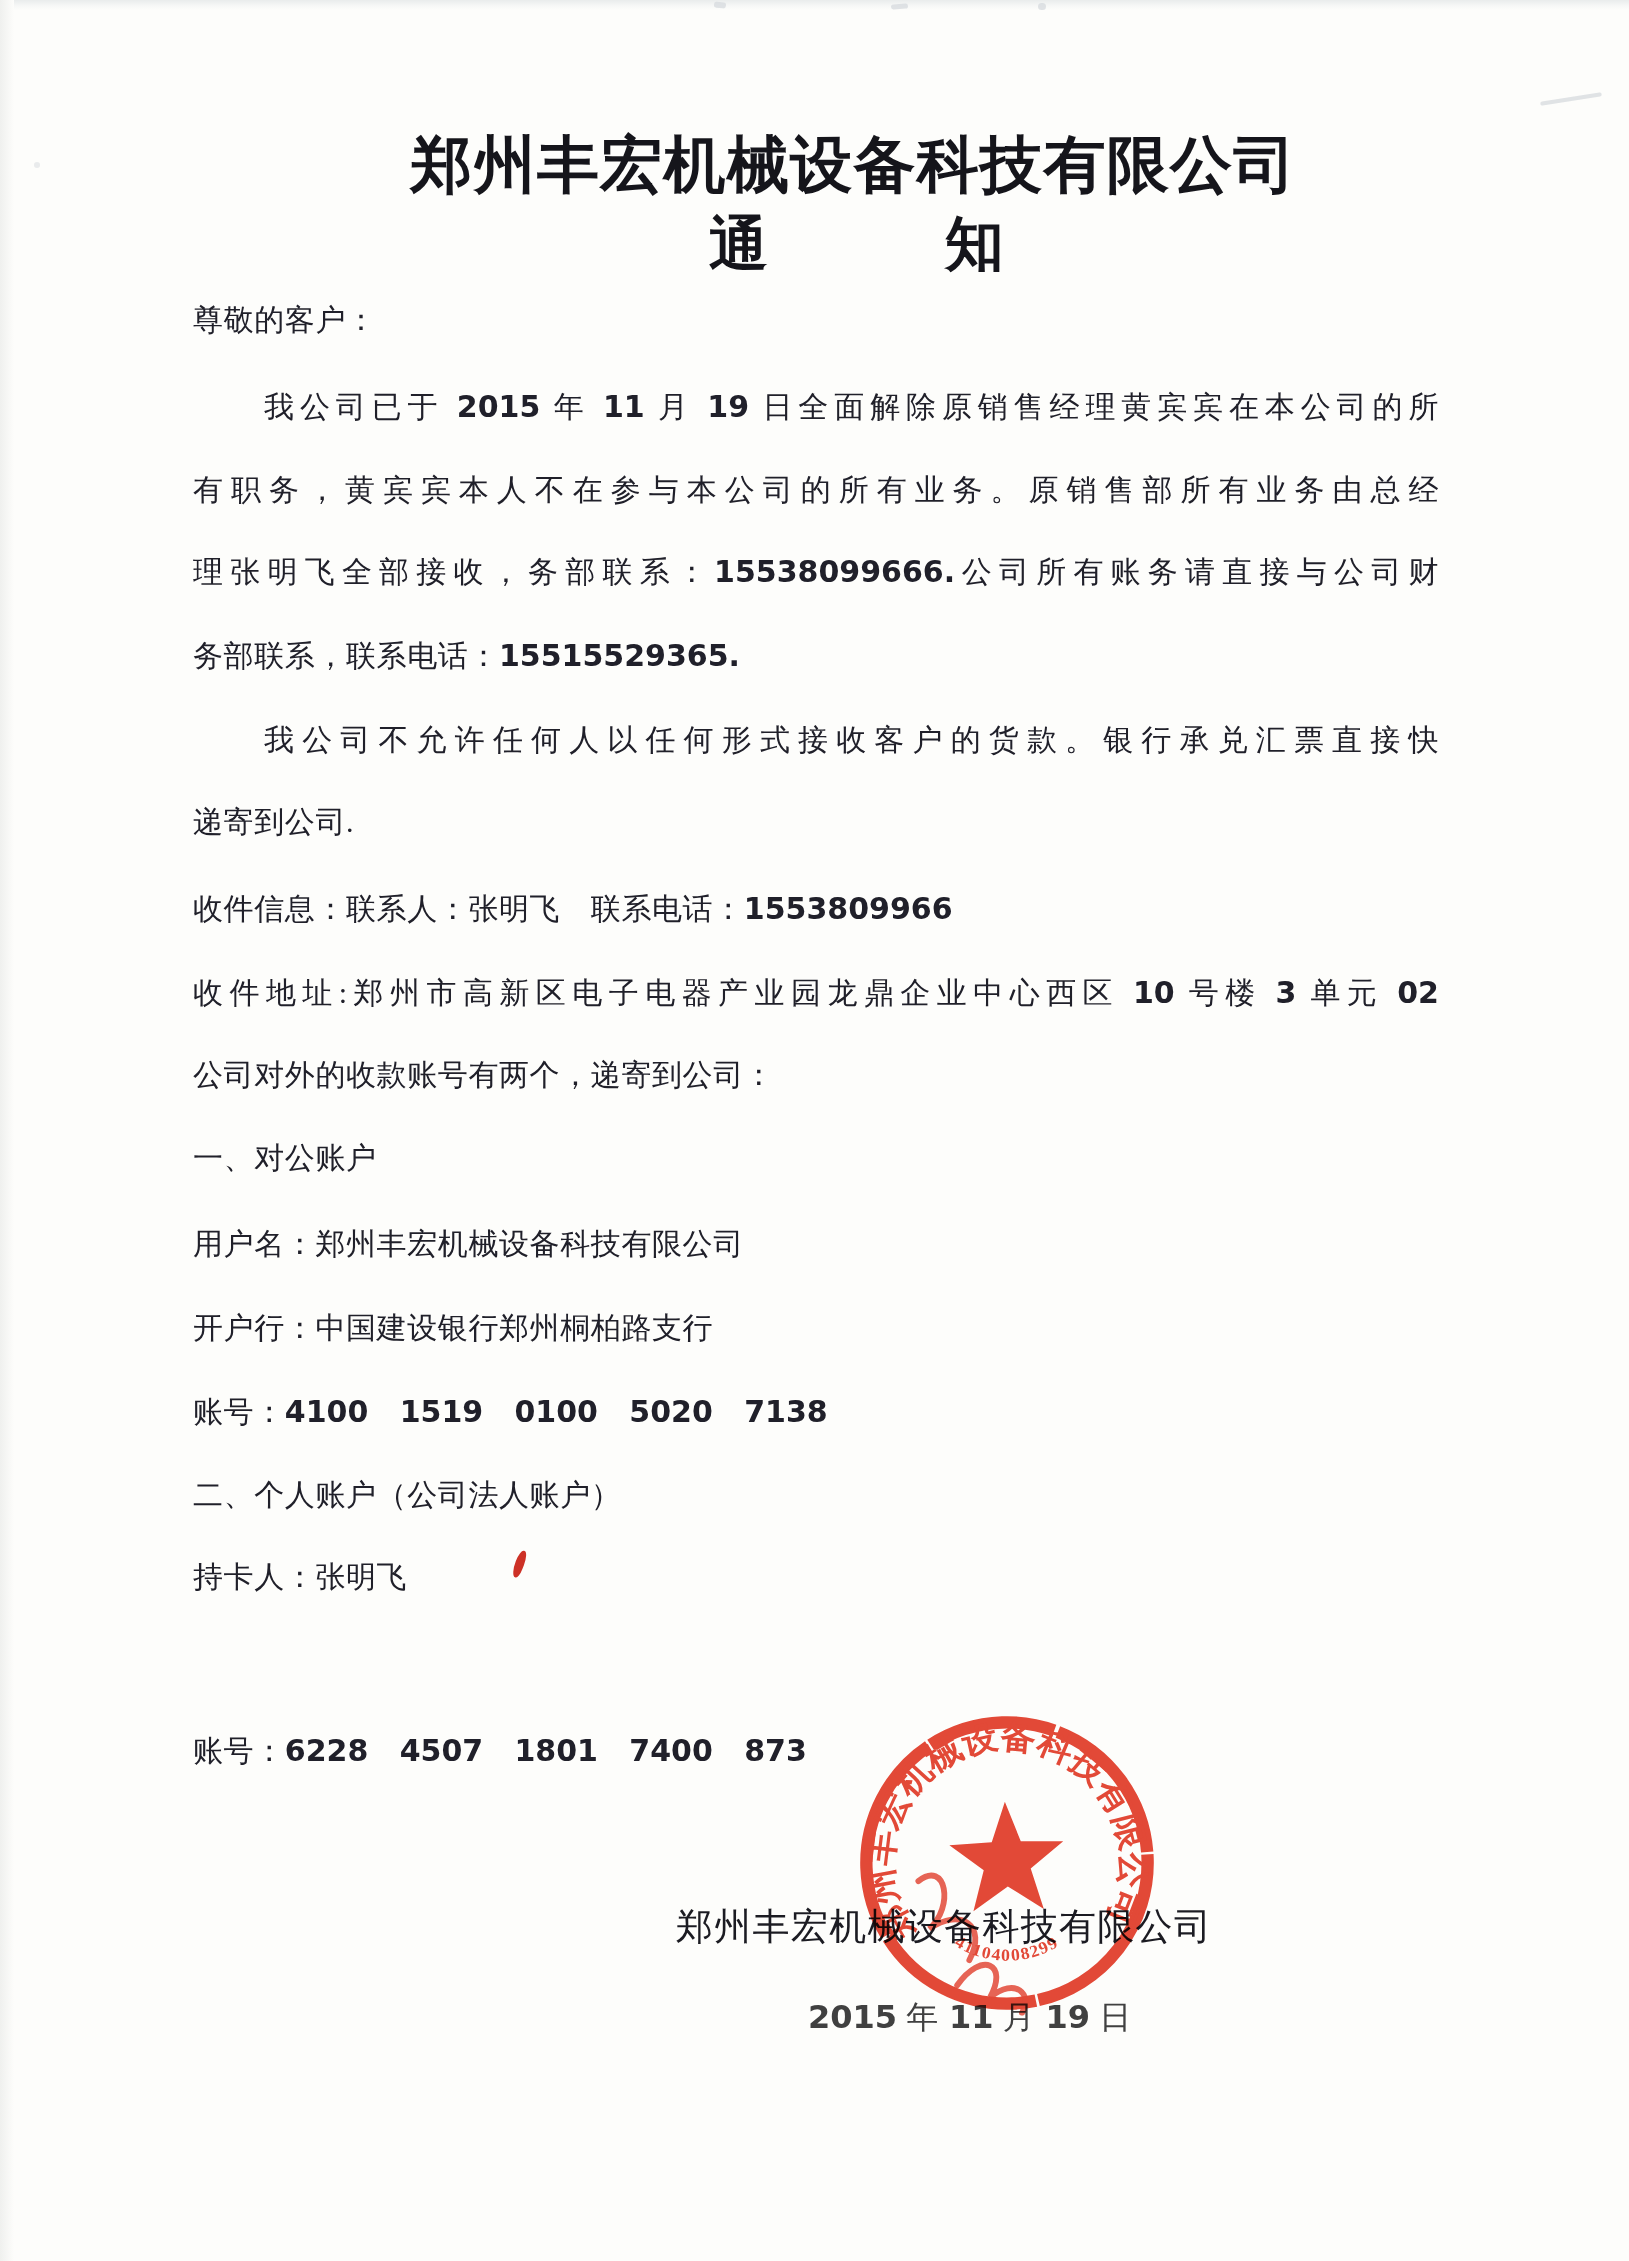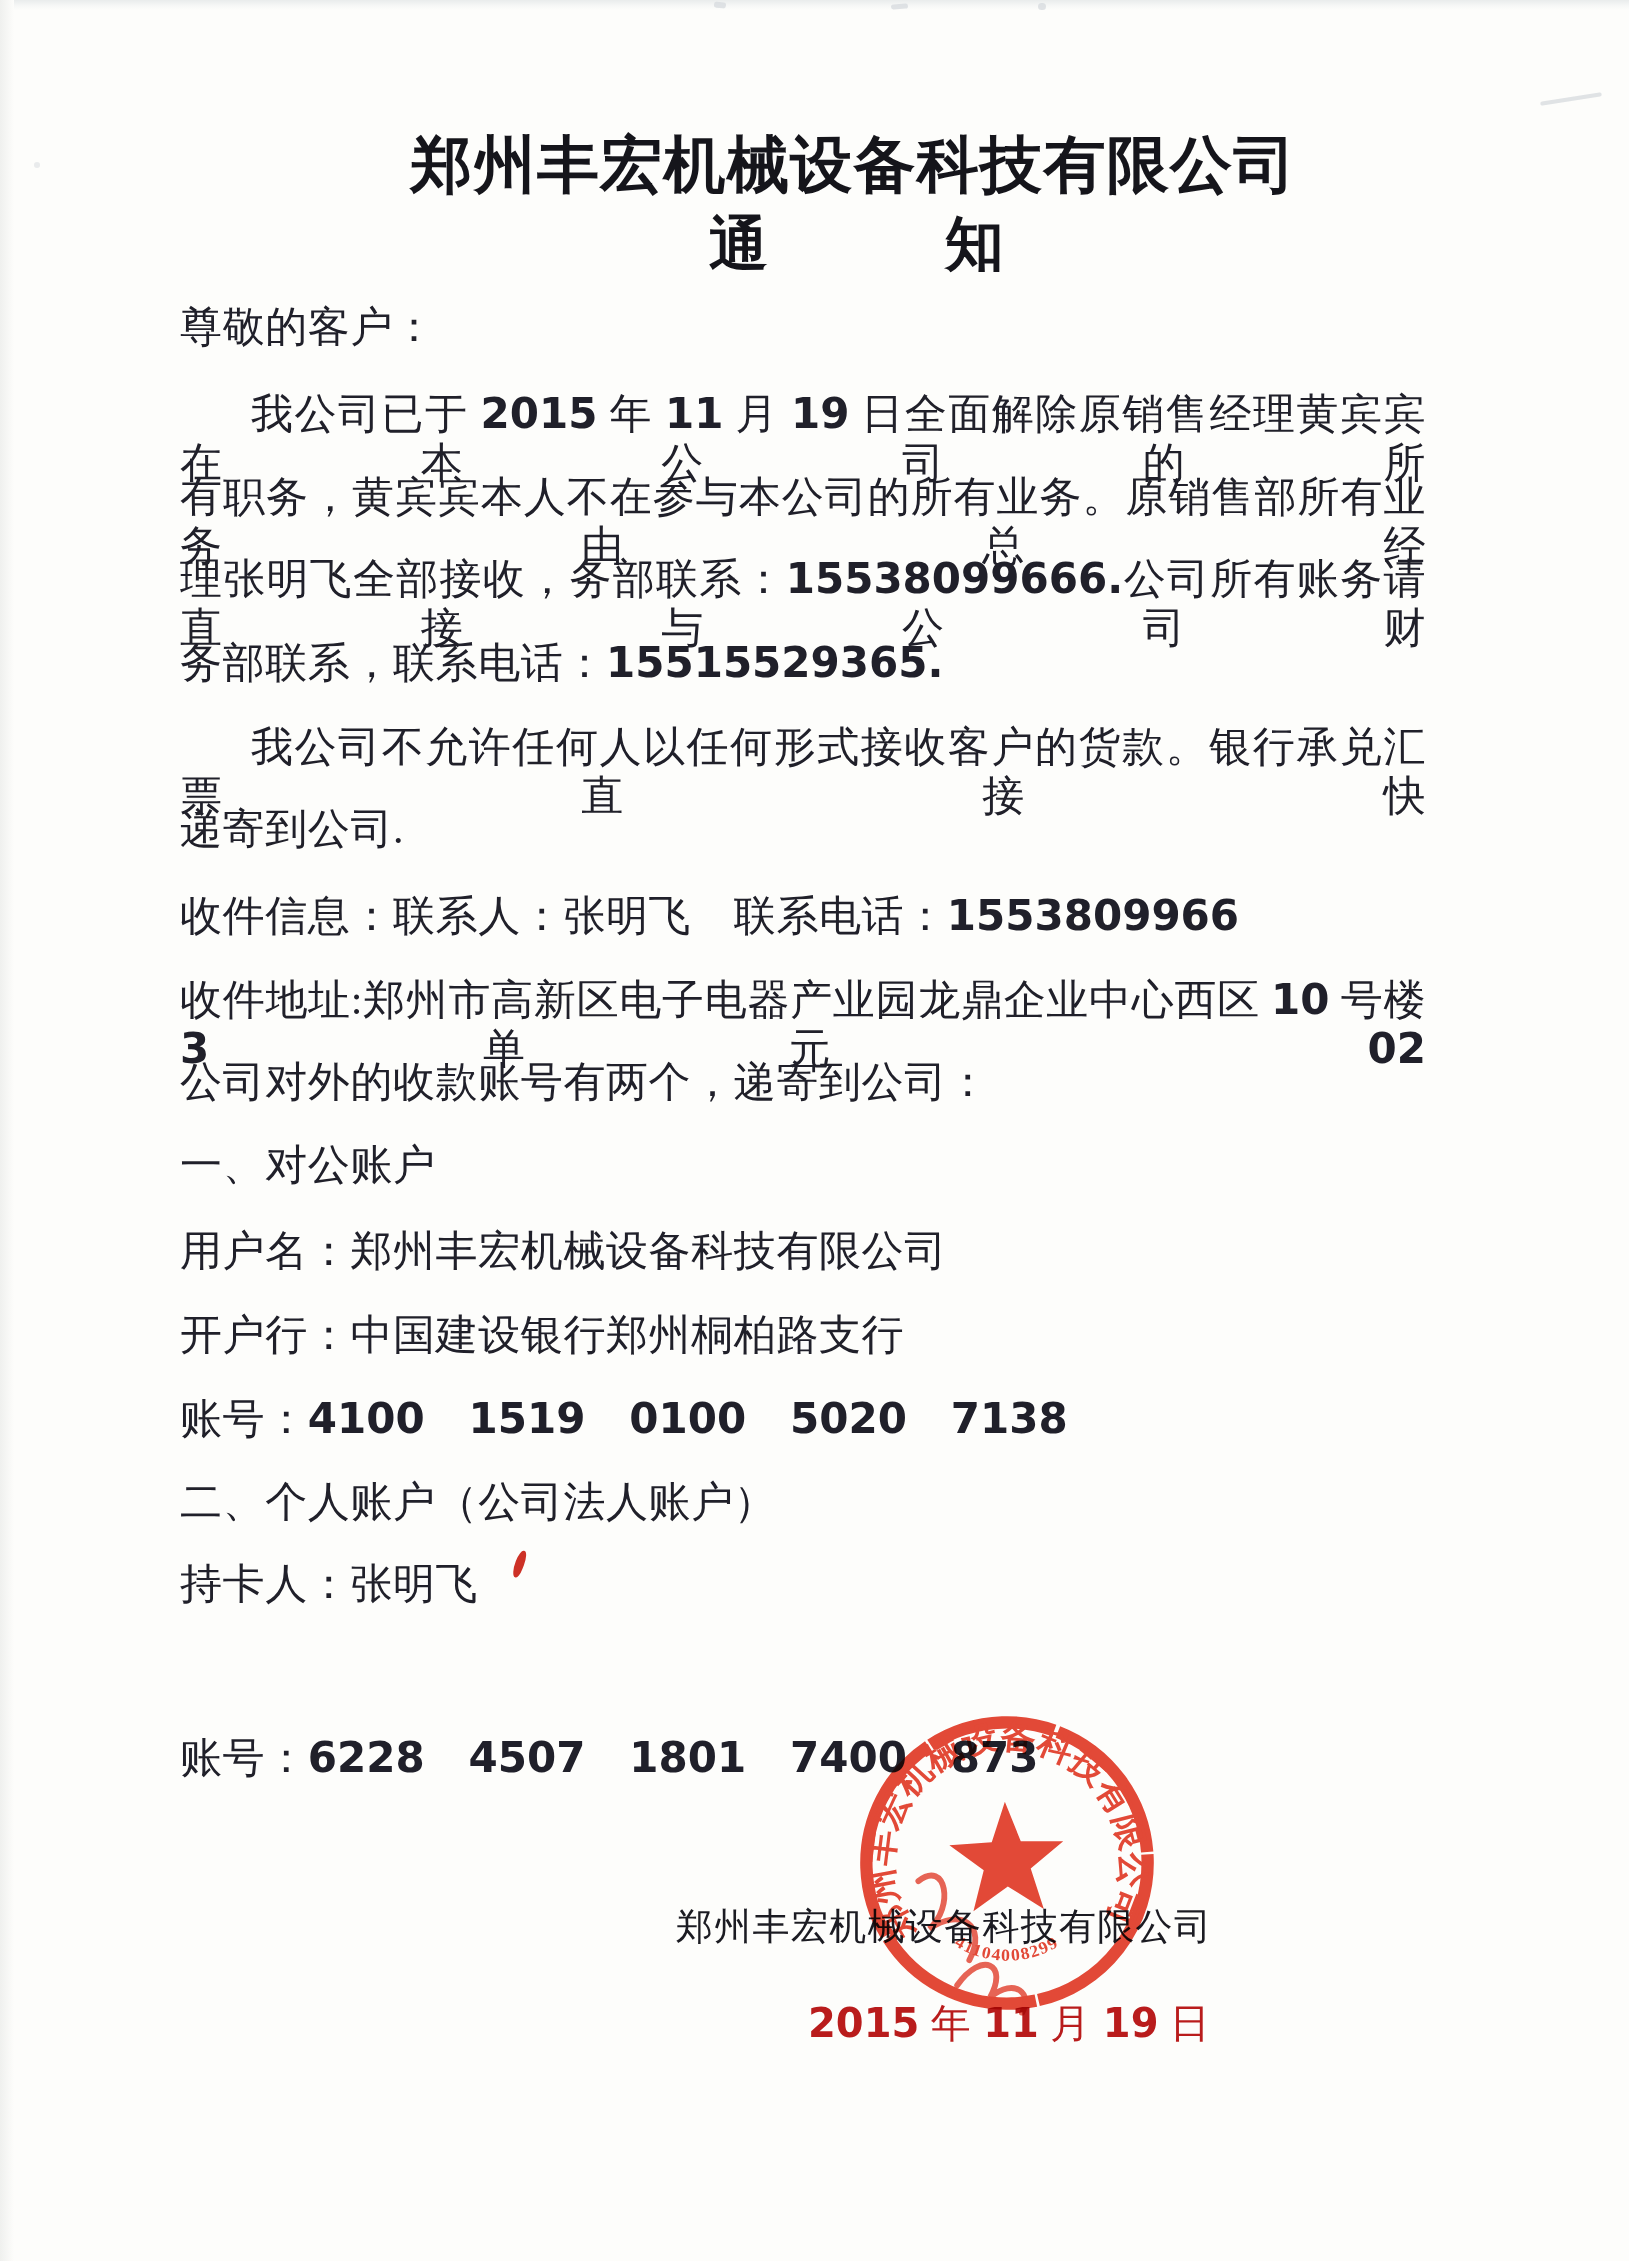--- a/index.html
+++ b/index.html
@@ -29,33 +29,33 @@
     position:absolute;left:0;top:123px;width:100%;
     text-align:center;transform:translateX(23px);
     font-size:62px;font-weight:700;letter-spacing:1.3px;color:#15151b;
   }
   .subtitle{
     position:absolute;left:0;top:205px;width:100%;
     text-align:center;transform:translateX(26px);
     font-size:59px;font-weight:700;color:#15151b;
   }
   .line{
-    position:absolute;left:180px;width:1246px;
-    font-size:42px;line-height:1.16;letter-spacing:0.6px;
+    position:absolute;left:193px;width:1246px;
+    font-size:30px;line-height:1.16;letter-spacing:0.6px;
   }
   .indent{text-indent:71px;}
   .jfull{text-align:justify;text-align-last:justify;}
   .num{font-family:"DejaVu Sans","Liberation Sans",sans-serif;font-weight:700;letter-spacing:0;}
   .sig{
     position:absolute;left:676px;top:1902px;
     font-size:37px;letter-spacing:1.3px;z-index:1;color:#1b1b22;
   }
   .date{
     position:absolute;left:808px;top:1996px;
-    font-size:40px;letter-spacing:1.3px;z-index:1;color:#b91c1c;
+    font-size:32px;letter-spacing:1.3px;z-index:1;color:#404040;
   }
   .red-tick{
     position:absolute;left:515px;top:1550px;width:9px;height:28px;
     background:#cd3126;border-radius:48% 52% 40% 60%;
     transform:rotate(21deg);z-index:1;
   }
   .seal{
     position:absolute;left:854px;top:1710px;width:306px;height:306px;
     z-index:2;mix-blend-mode:multiply;opacity:.93;
     transform:rotate(-2deg);

